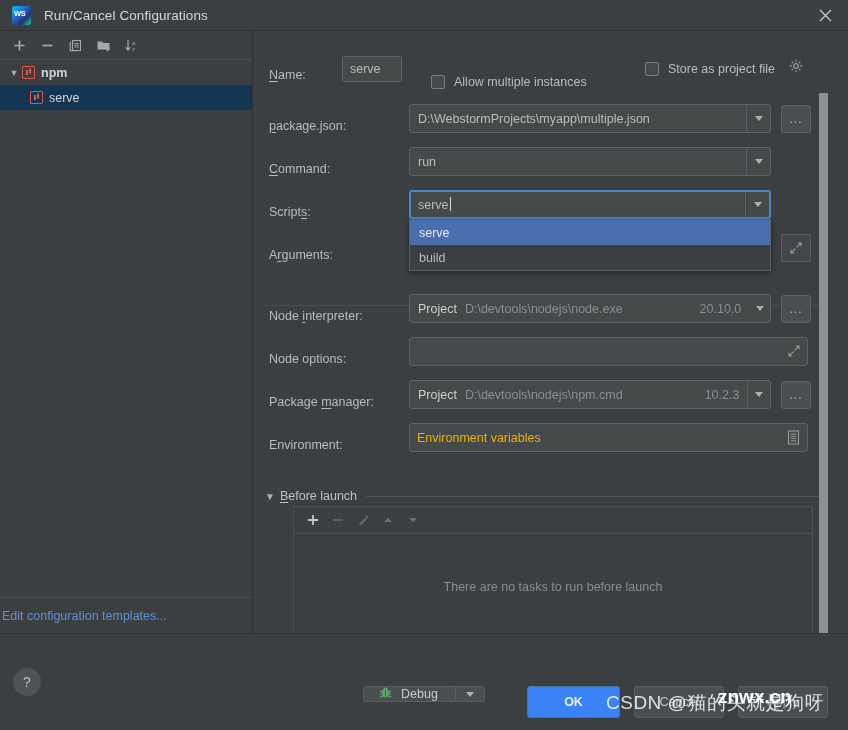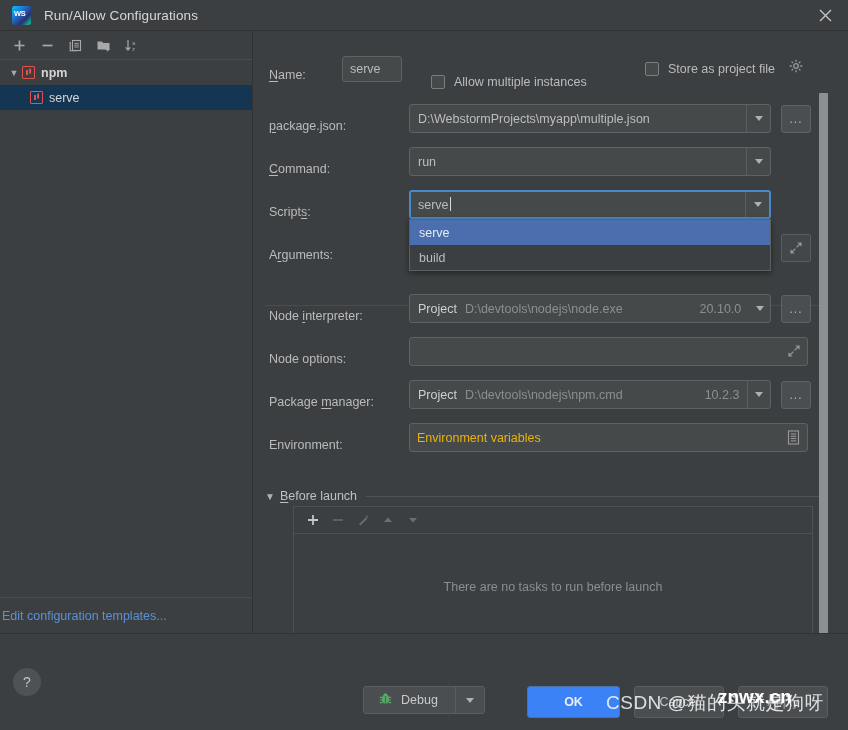--- a/index.html
+++ b/index.html
@@ -180,21 +180,21 @@
     position: absolute; left: 0; bottom: 0; width: 848px; height: 97px;
     background: #3c3f41; border-top: 1px solid #323232;
   }
   .help-btn {
     position: absolute; left: 13px; top: 34px; width: 28px; height: 28px;
     border-radius: 50%; background: #4f5254; color: #c2c2c2;
     display: flex; align-items: center; justify-content: center;
     font-size: 14px; cursor: pointer;
   }
   .debug-split {
-    position: absolute; left: 363px; top: 686px; height: 28px;
+    position: absolute; left: 363px; top: 686px; height: 16px;
     display: flex; background: #4a4e50; border: 1px solid #5a5e60; border-radius: 3px;
     overflow: hidden;
   }
   .debug-main {
     display: flex; align-items: center; gap: 8px; padding: 0 17px 0 14px;
     color: #cacaca; font-size: 12.5px; cursor: pointer;
   }
   .debug-arrow {
     width: 29px; display: flex; align-items: center; justify-content: center;
     border-left: 1px solid #5a5e60; cursor: pointer;
@@ -223,21 +223,21 @@
     white-space: nowrap; pointer-events: none;
   }
 </style>
 </head>
 <body>
 
 <div id="app">
 
   <div class="titlebar">
     <div class="ws-logo"></div>
-    <div class="title-text">Run/Allow Configurations</div>
+    <div class="title-text">Run/Cancel Configurations</div>
     <div class="close-btn">
       <svg width="13" height="13" viewBox="0 0 13 13">
           <path d="M1 1 L12 12 M12 1 L1 12" stroke="#c8c8c8" stroke-width="1.3" fill="none"></path>
         </svg>
     </div>
   </div>
 
   <div class="left-panel">
     <div class="left-toolbar">
       <div class="tb-btn">

